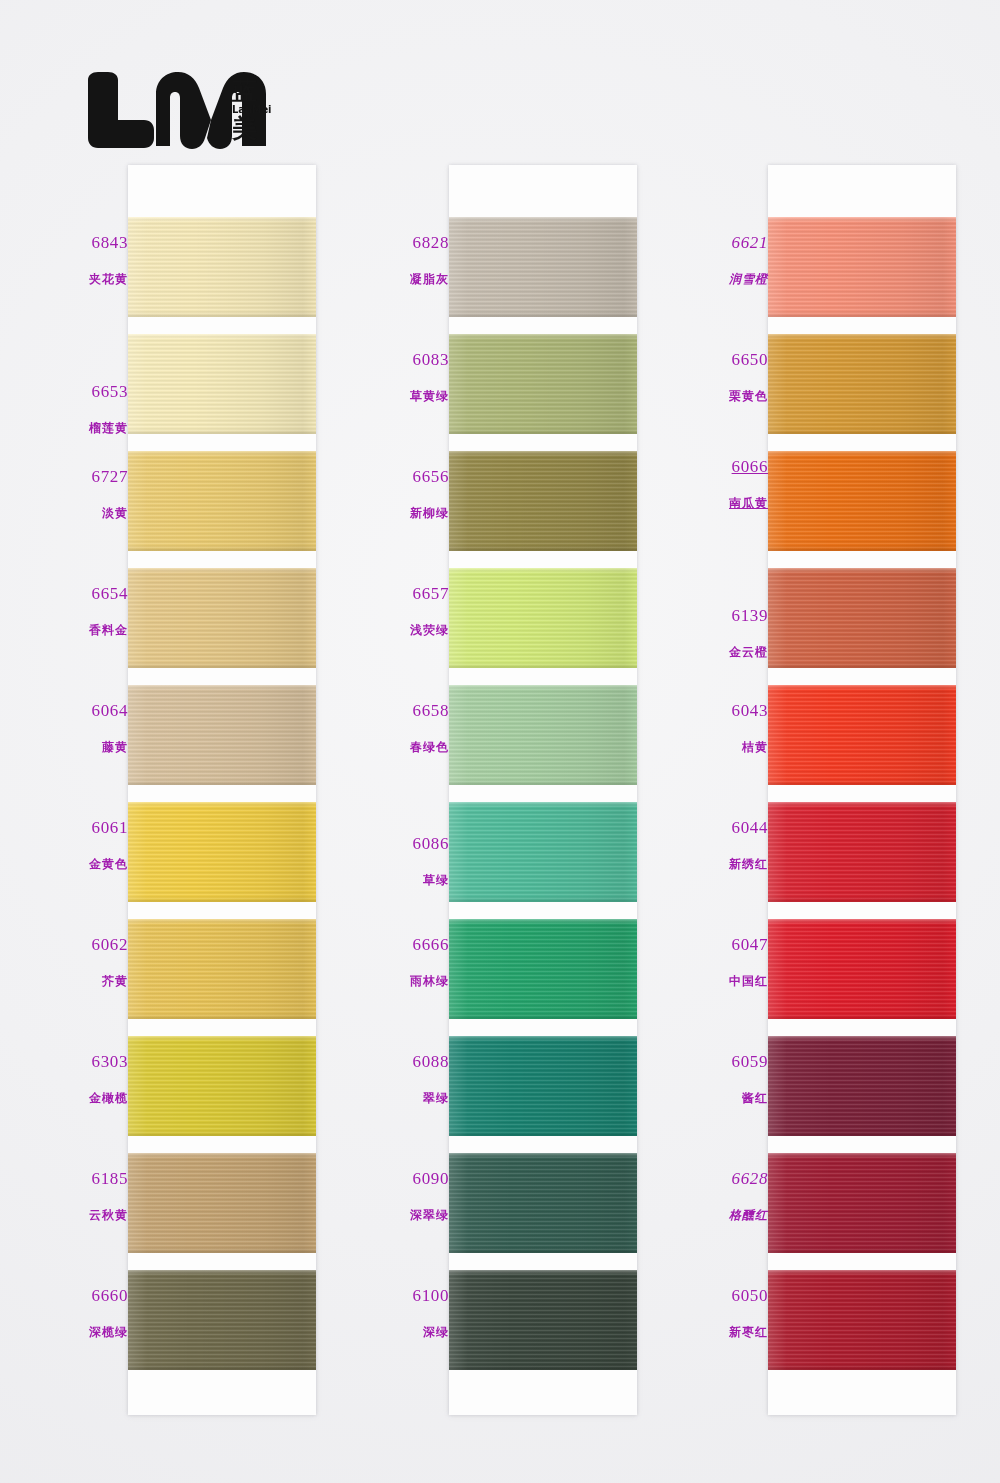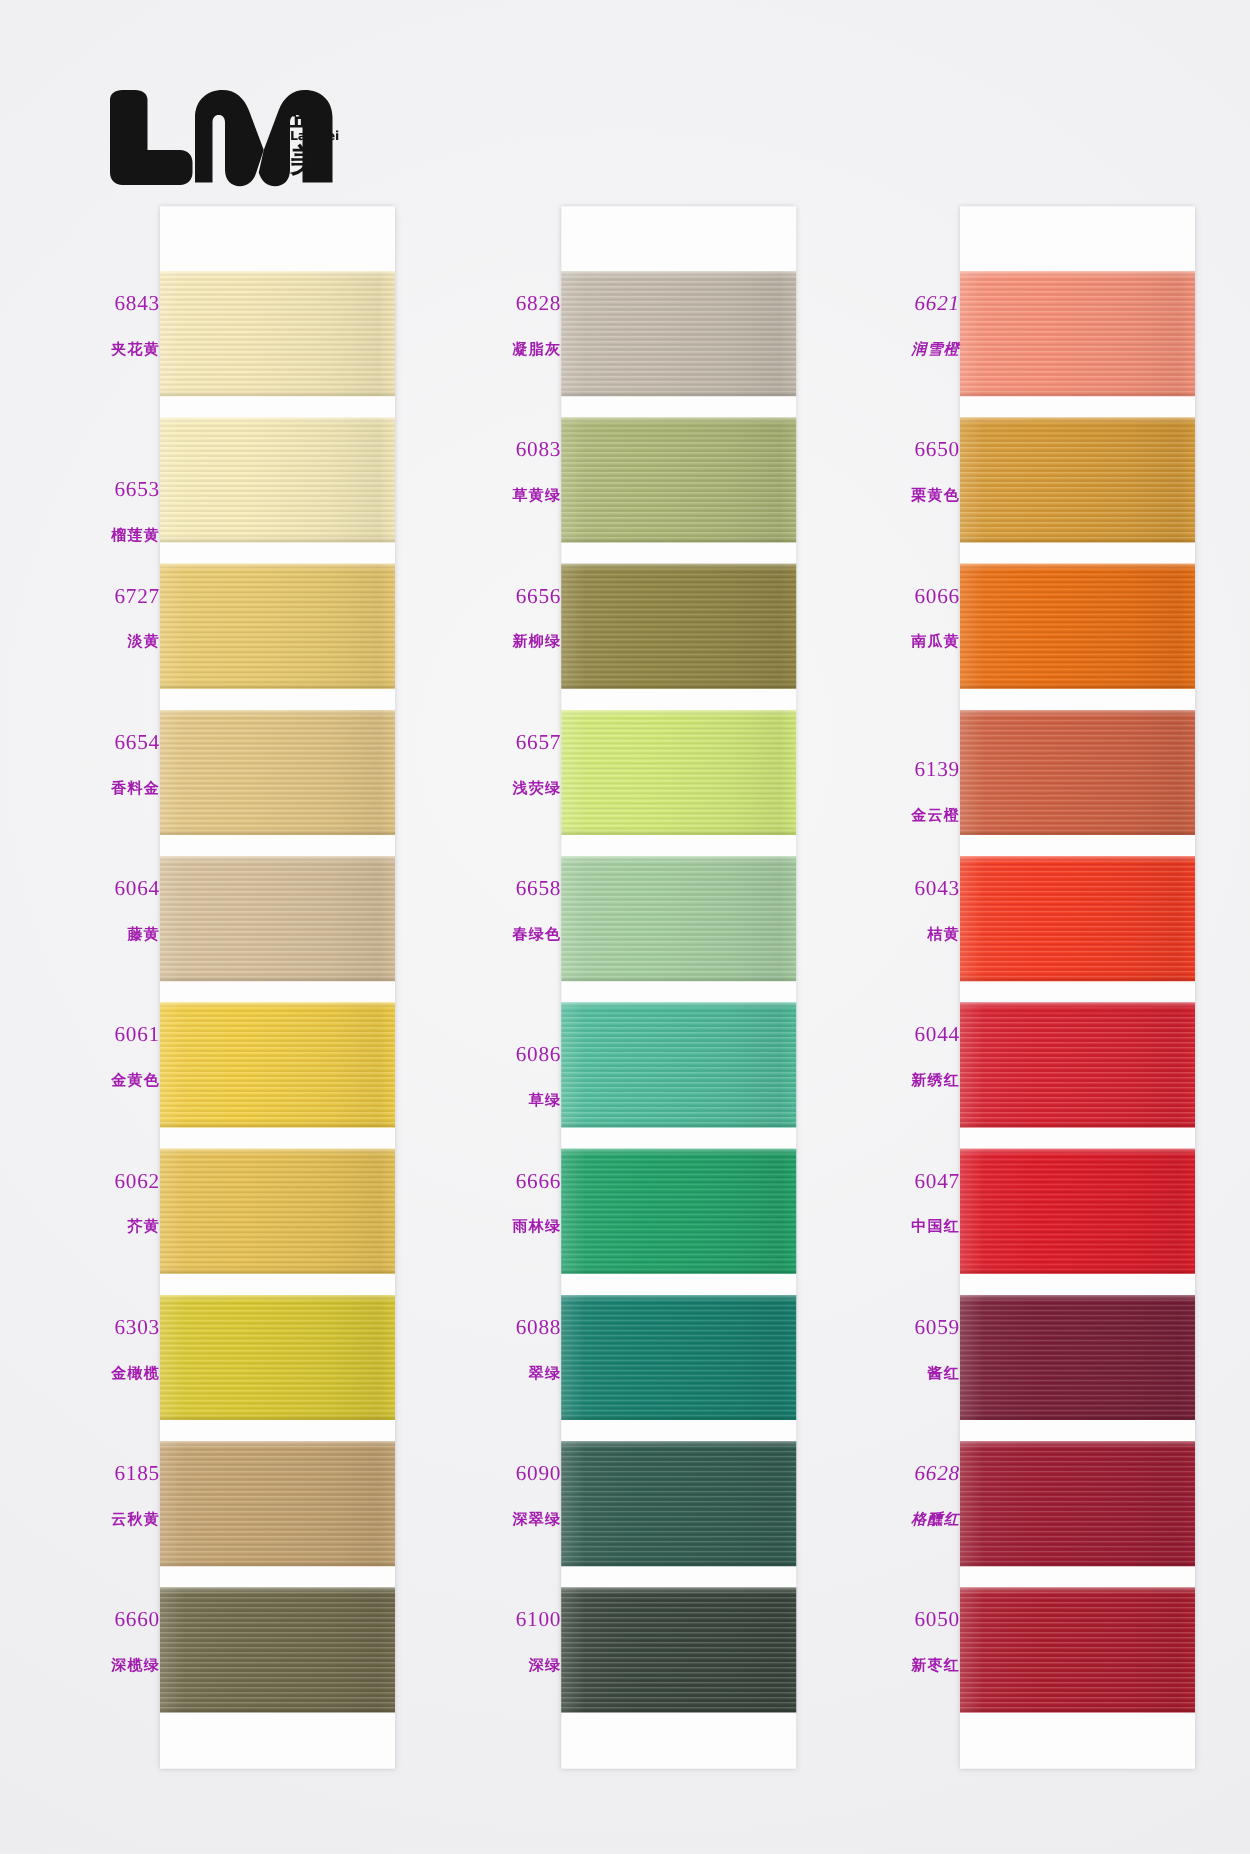--- a/index.html
+++ b/index.html
@@ -357,21 +357,21 @@
         </div>
       </div>
       <div class="label" style="top: 68px; font-style: italic;">
         <span class="code">6621</span>
         <span class="name">润雪橙</span>
       </div>
       <div class="label" style="top: 185px;">
         <span class="code">6650</span>
         <span class="name">栗黄色</span>
       </div>
-      <div class="label" style="top: 302px;">
+      <div class="label" style="top: 292px; text-decoration: underline;">
         <span class="code">6066</span>
         <span class="name">南瓜黄</span>
       </div>
       <div class="label" style="top: 441px;">
         <span class="code">6139</span>
         <span class="name">金云橙</span>
       </div>
       <div class="label" style="top: 536px;">
         <span class="code">6043</span>
         <span class="name">桔黄</span>

